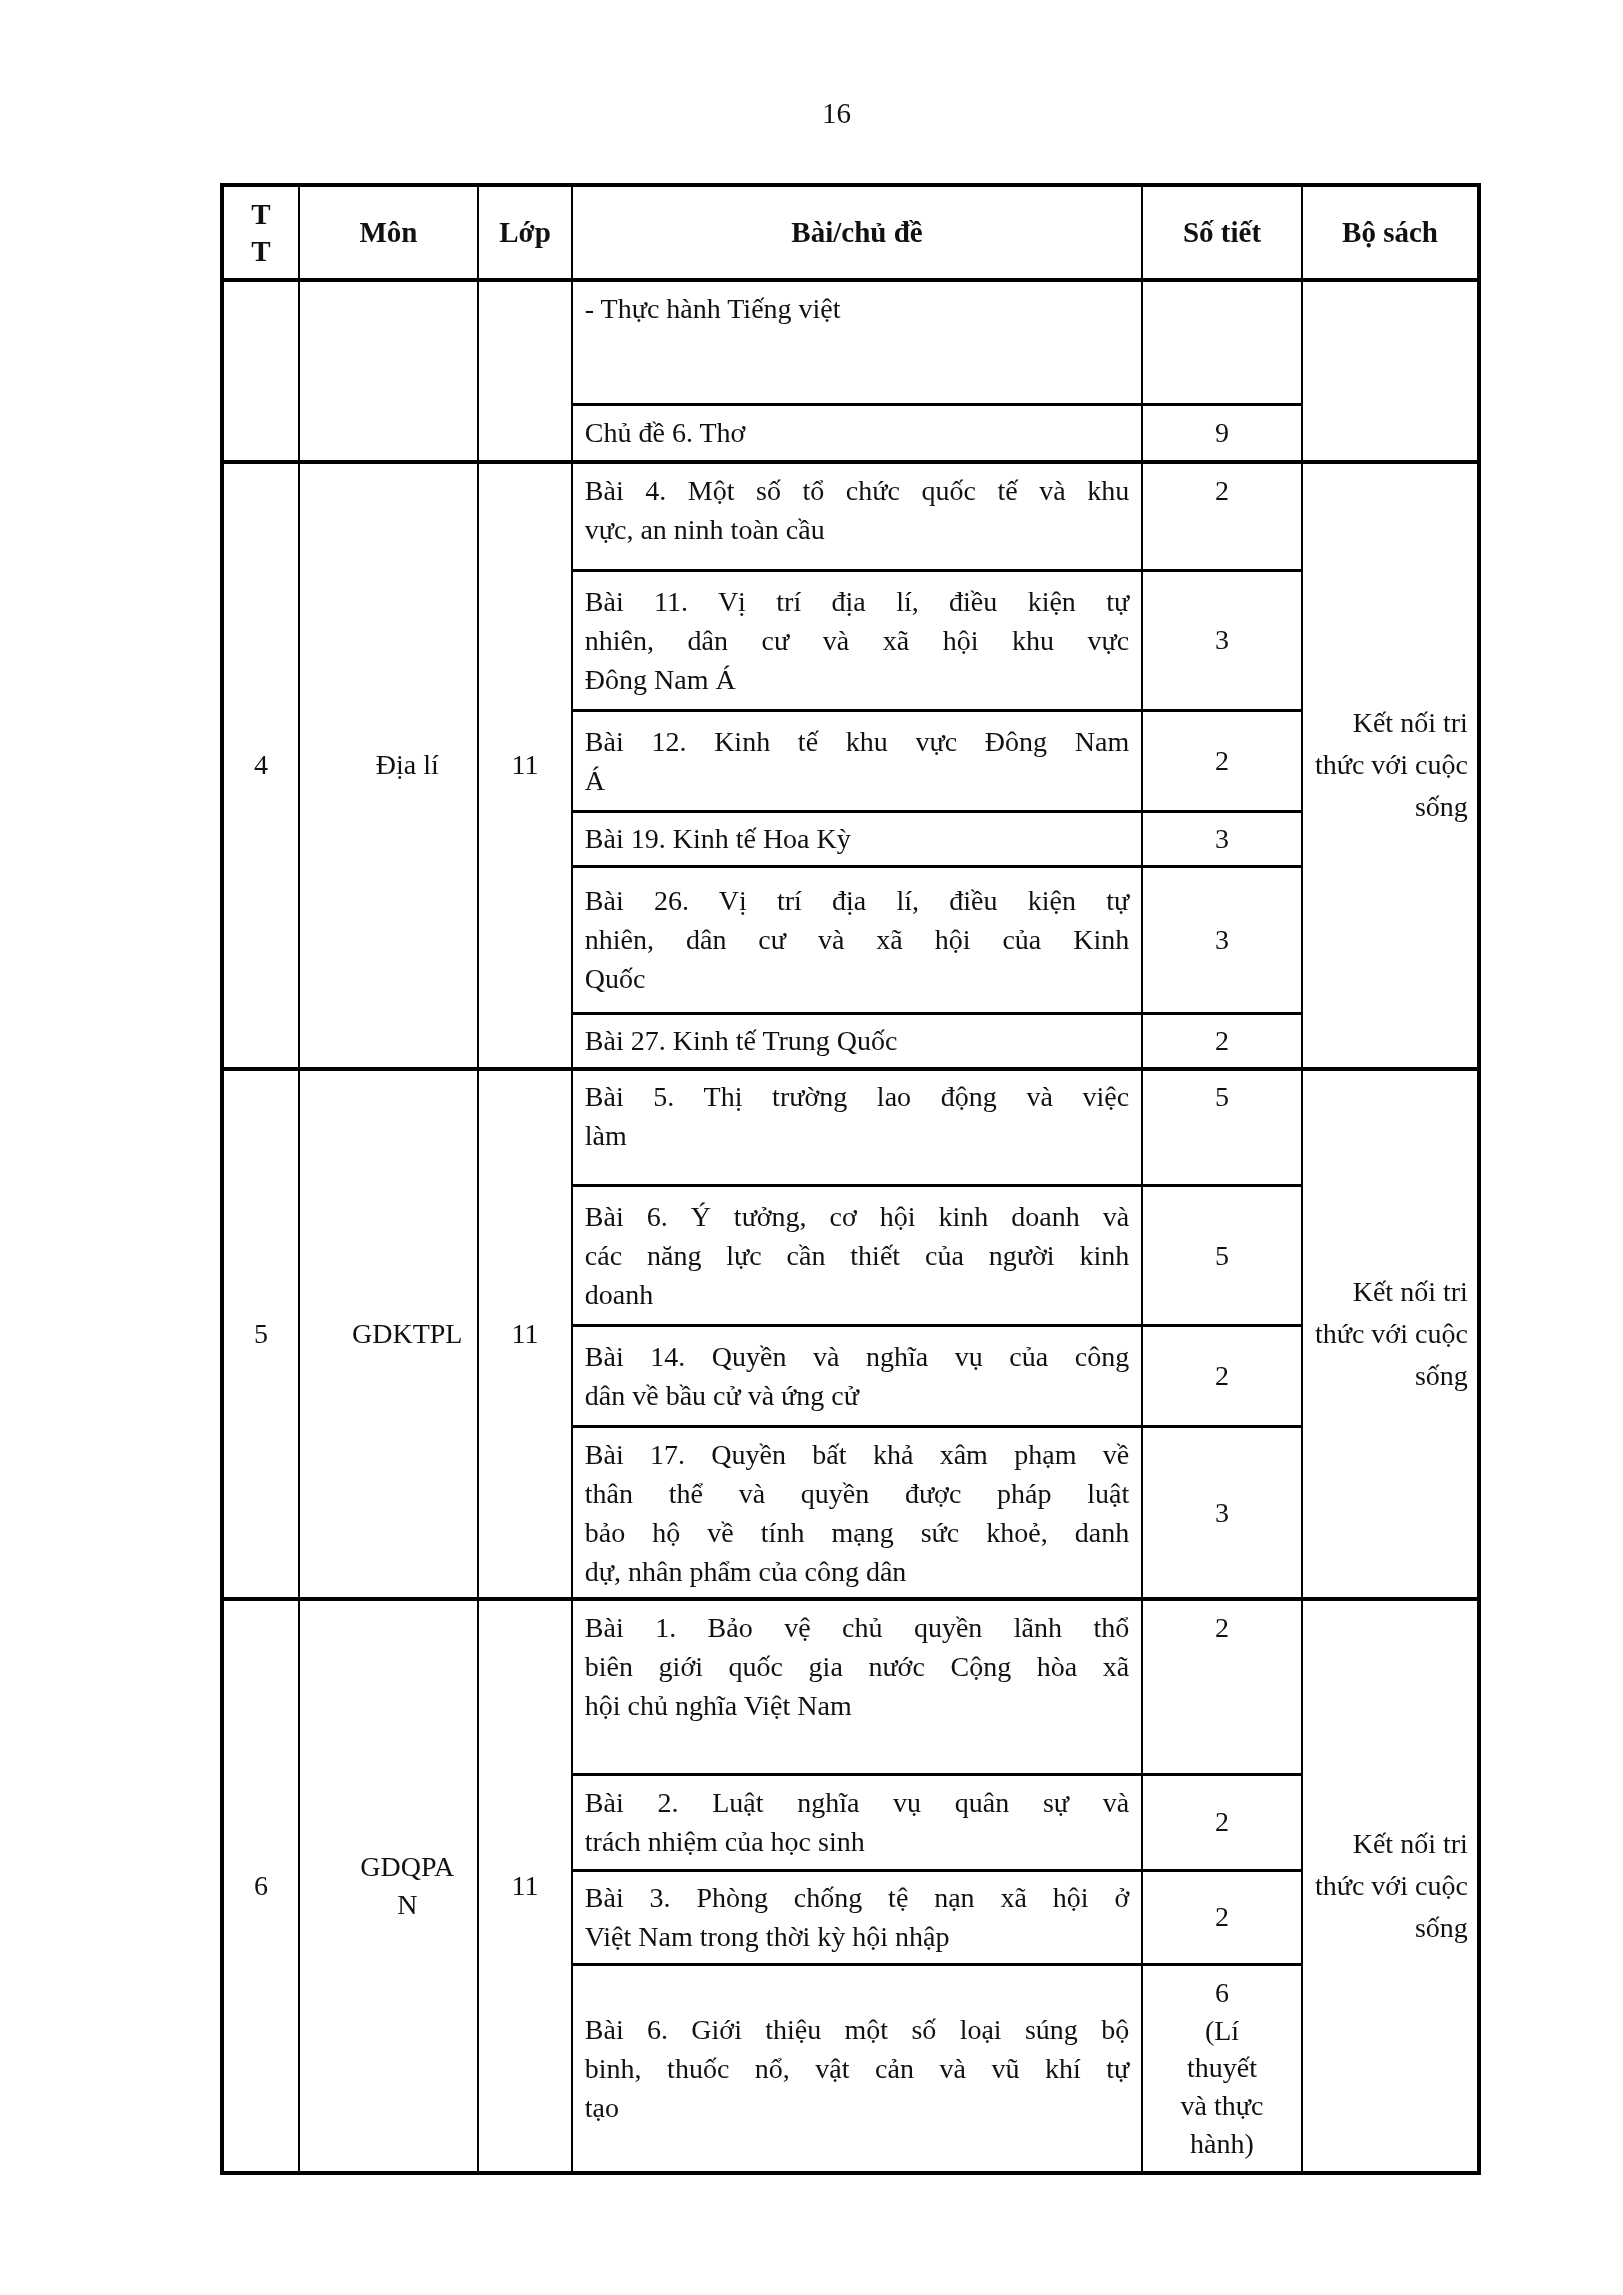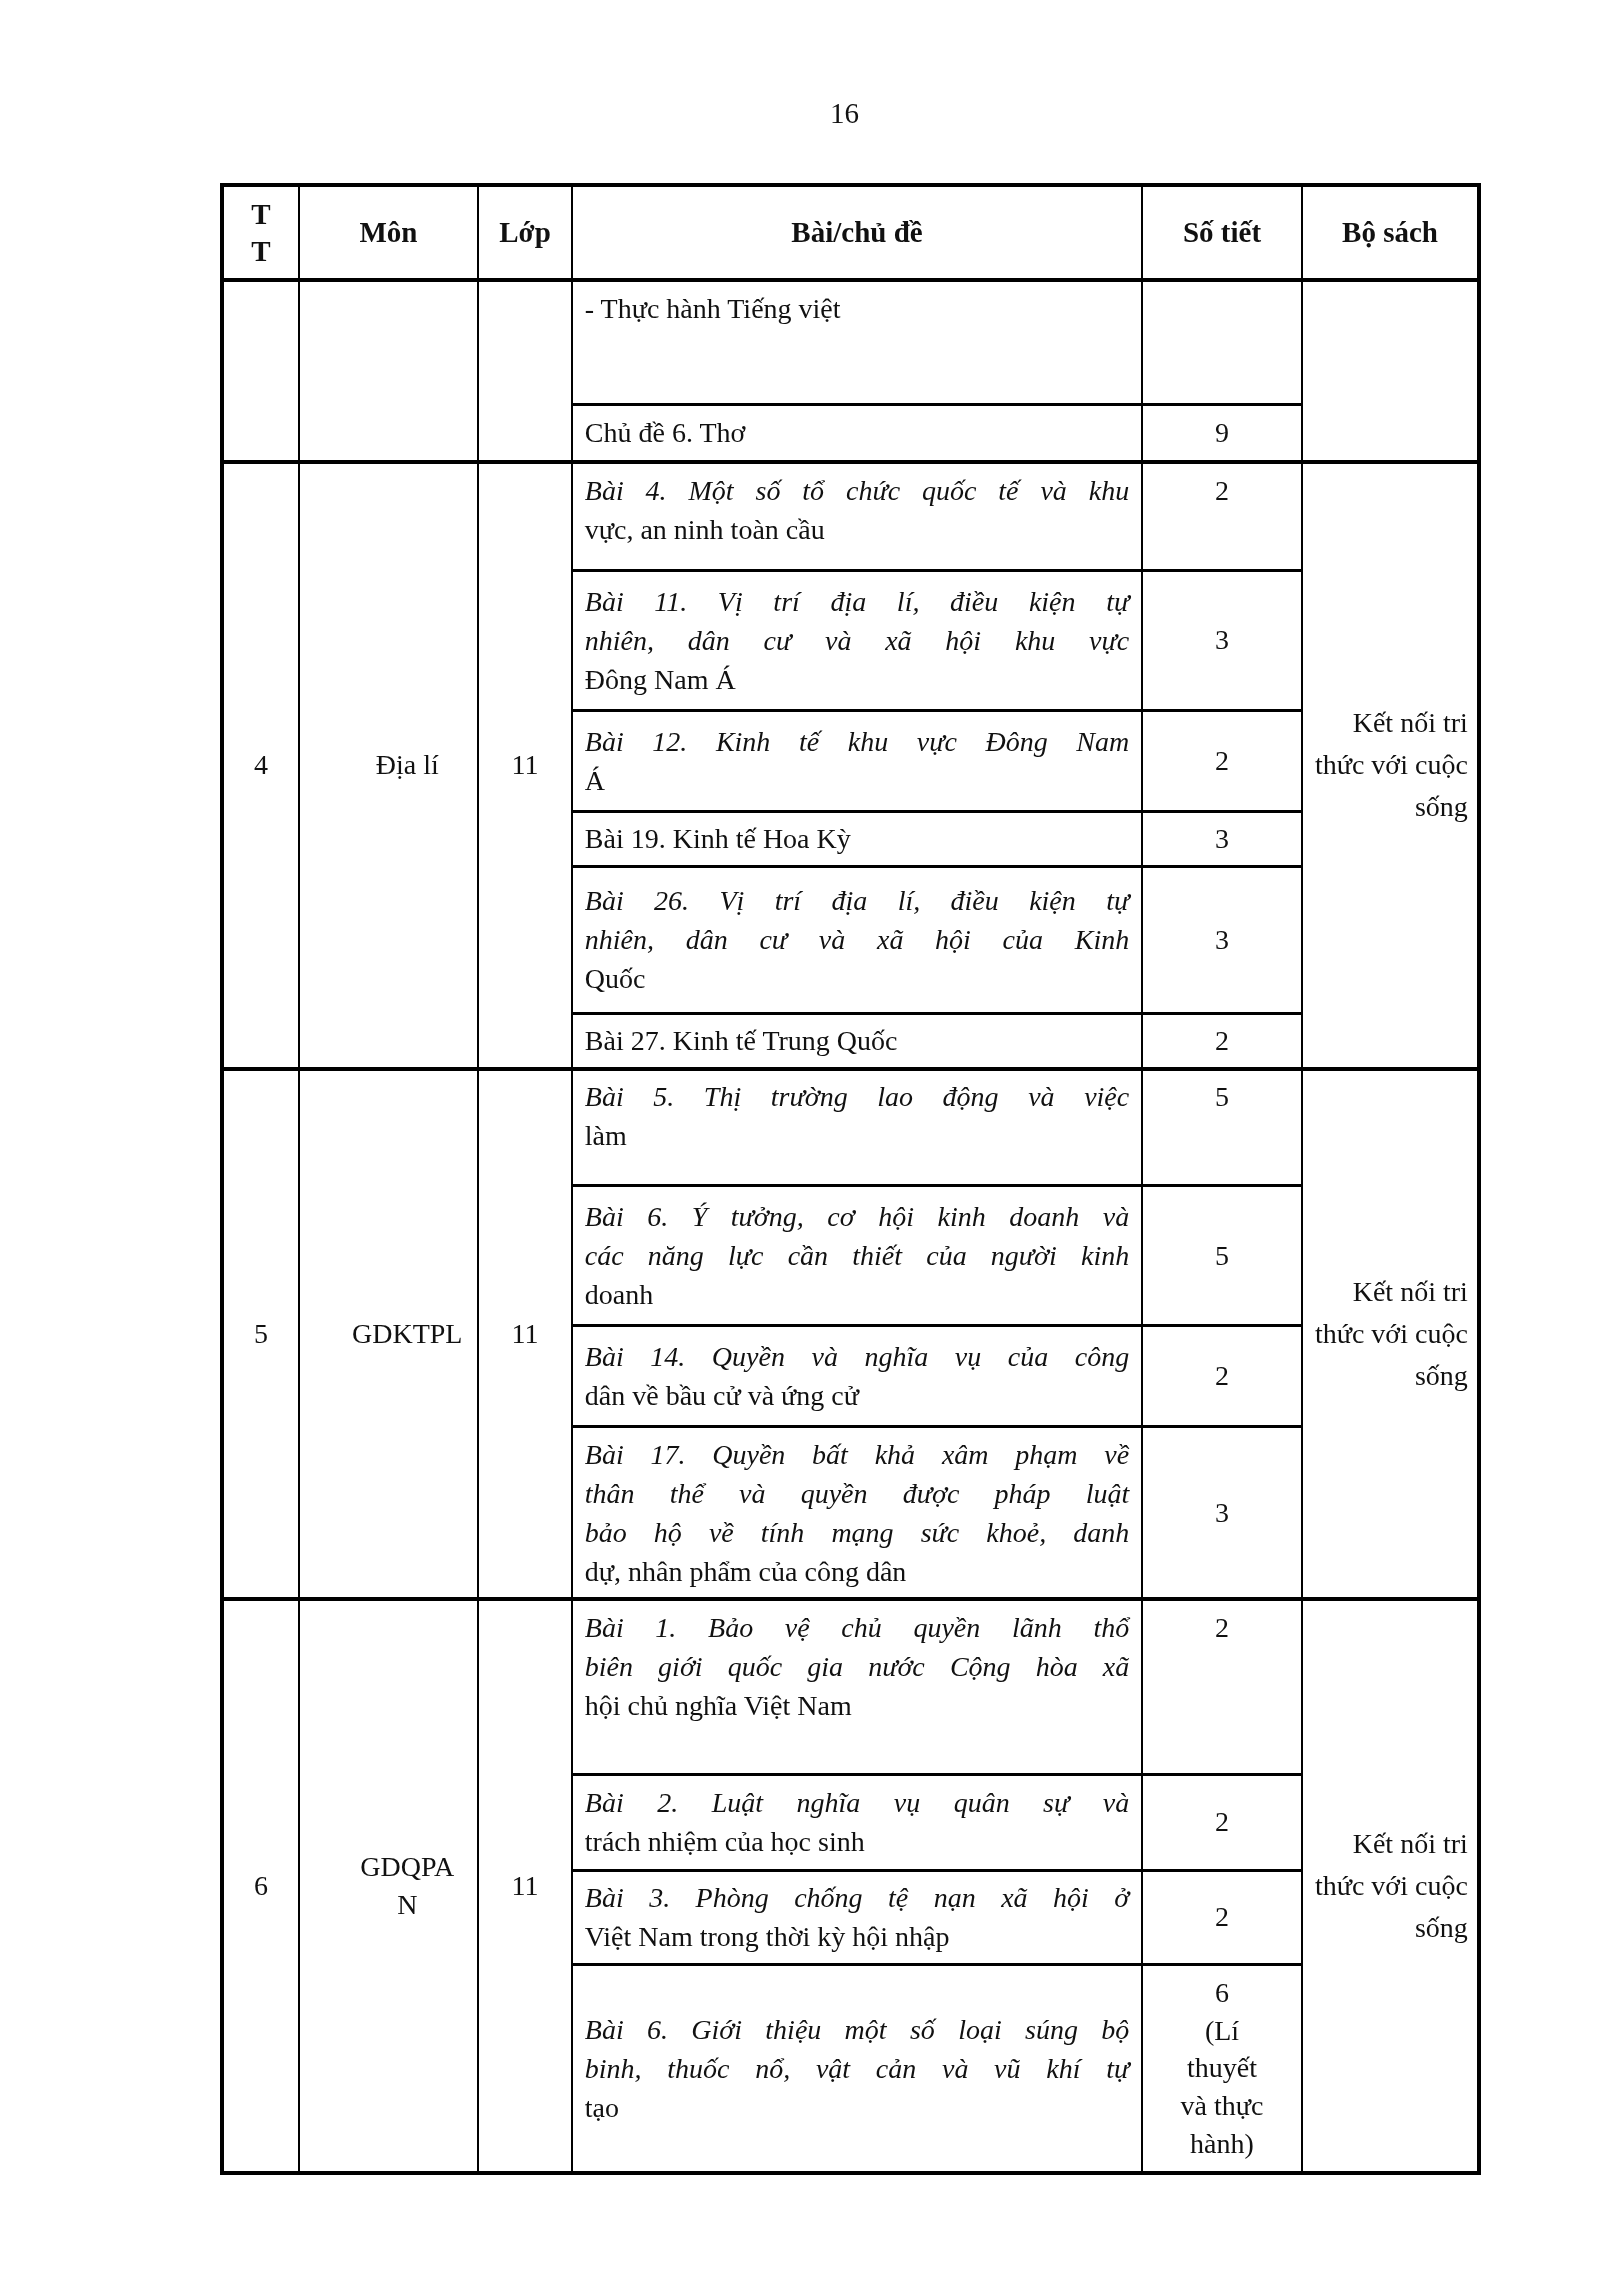--- a/index.html
+++ b/index.html
@@ -5,21 +5,21 @@
   html,body{margin:0;padding:0;background:#ffffff;}
   .page{
     position:relative;
     width:1623px;height:2295px;
     background:#ffffff;
     font-family:"Liberation Serif","DejaVu Serif",serif;
     color:#111111;
     overflow:hidden;
   }
   .page-number{
-    position:absolute;top:96px;left:216px;width:1257px;
+    position:absolute;top:96px;left:208px;width:1257px;
     text-align:center;font-size:29px;line-height:1.2;
   }
   table.doc{
     position:absolute;top:183px;left:220px;
     border-collapse:collapse;table-layout:fixed;
     width:1257px;
     border:4.6px solid #000;
     font-size:28px;
   }
   td,th{
@@ -33,21 +33,21 @@
     border-bottom-width:4.6px;
     font-weight:bold;font-size:29px;
     text-align:center;padding:6.5px 3.9px;
   }
   tr.group-start td{border-top-width:4.6px;}
   .pre{white-space:pre-line;}
   .tt-head{line-height:1.25;}
   .tt-cell,.lop-cell{text-align:center;}
   .mon-cell{text-align:center;line-height:1.35;padding-left:44px;}
   .bai-cell{text-align:left;padding:6.5px 11.8px;}
-  .bai-cell .bline{line-height:39px;text-align:justify;text-align-last:justify;font-style:italic;}
+  .bai-cell .bline{line-height:39px;text-align:justify;text-align-last:justify;}
   .bai-cell .bline-last{line-height:39px;text-align:left;text-align-last:left;}
   .tiet-cell{text-align:center;line-height:1.35;}
   .bosach-cell{text-align:right;line-height:1.5;padding:3.9px 9.2px;}
   .v-top{vertical-align:top;}
   .v-top.tiet-cell{padding-top:7.9px;}
 </style>
 </head>
 <body>
 
 <div class="page">

